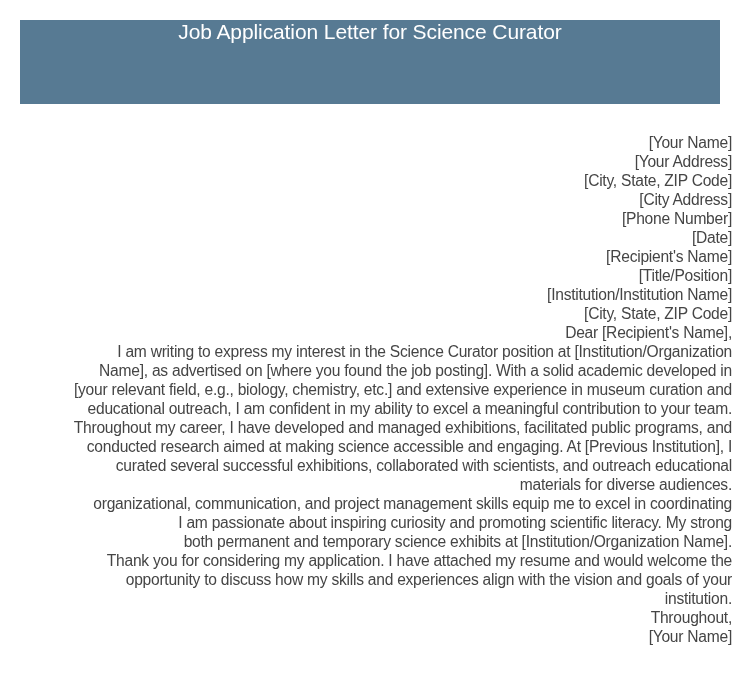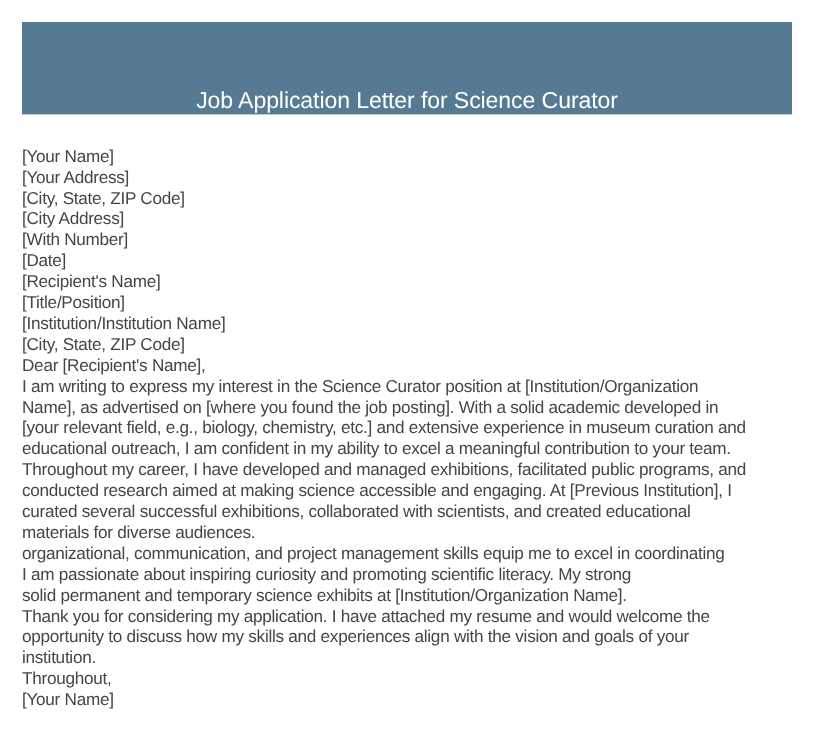--- a/index.html
+++ b/index.html
@@ -15,39 +15,40 @@
       font-family: "Liberation Sans", sans-serif;
     }
     .header {
       position: absolute;
       left: 20px;
       top: 20px;
       width: 700px;
       height: 84px;
       background: #577a93;
       display: flex;
-      align-items: flex-end;
+      align-items: flex-start;
       justify-content: center;
     }
     .header-title {
       color: #ffffff;
       font-size: 21px;
       font-family: "Liberation Sans", sans-serif;
       letter-spacing: -0.1px;
     }
     .content {
       position: absolute;
-      left: 20px;
+      left: 32px;
       top: 133px;
       width: 700px;
       color: #454545;
       font-size: 15.6px;
       line-height: 19px;
       letter-spacing: -0.25px;
       font-family: "Liberation Sans", sans-serif;
+      text-align: right;
     }
     .line {
       display: block;
       white-space: nowrap;
     }
     .para {
       display: block;
       margin: 0;
     }
   </style>
@@ -57,46 +58,46 @@
 <div class="header">
   <span class="header-title">Job Application Letter for Science Curator</span>
 </div>
 
 <div class="content">
   <div>
     <span class="line">[Your Name]</span>
     <span class="line">[Your Address]</span>
     <span class="line">[City, State, ZIP Code]</span>
     <span class="line">[City Address]</span>
-    <span class="line">[With Number]</span>
+    <span class="line">[Phone Number]</span>
     <span class="line">[Date]</span>
   </div>
   <div>
     <span class="line">[Recipient's Name]</span>
     <span class="line">[Title/Position]</span>
     <span class="line">[Institution/Institution Name]</span>
     <span class="line">[City, State, ZIP Code]</span>
   </div>
   <span class="line">Dear [Recipient's Name],</span>
 
   <div class="para">
     <span class="line">I am writing to express my interest in the Science Curator position at [Institution/Organization</span>
     <span class="line">Name], as advertised on [where you found the job posting]. With a solid academic developed in</span>
     <span class="line">[your relevant field, e.g., biology, chemistry, etc.] and extensive experience in museum curation and</span>
     <span class="line">educational outreach, I am confident in my ability to excel a meaningful contribution to your team.</span>
     <span class="line">Throughout my career, I have developed and managed exhibitions, facilitated public programs, and</span>
     <span class="line">conducted research aimed at making science accessible and engaging. At [Previous Institution], I</span>
-    <span class="line">curated several successful exhibitions, collaborated with scientists, and created educational</span>
+    <span class="line">curated several successful exhibitions, collaborated with scientists, and outreach educational</span>
     <span class="line">materials for diverse audiences.</span>
   </div>
 
   <div class="para">
     <span class="line">organizational, communication, and project management skills equip me to excel in coordinating</span>
     <span class="line">I am passionate about inspiring curiosity and promoting scientific literacy. My strong</span>
-    <span class="line">solid permanent and temporary science exhibits at [Institution/Organization Name].</span>
+    <span class="line">both permanent and temporary science exhibits at [Institution/Organization Name].</span>
   </div>
 
   <div class="para">
     <span class="line">Thank you for considering my application. I have attached my resume and would welcome the</span>
     <span class="line">opportunity to discuss how my skills and experiences align with the vision and goals of your</span>
     <span class="line">institution.</span>
   </div>
 
   <span class="line">Throughout,</span>
   <span class="line">[Your Name]</span>

